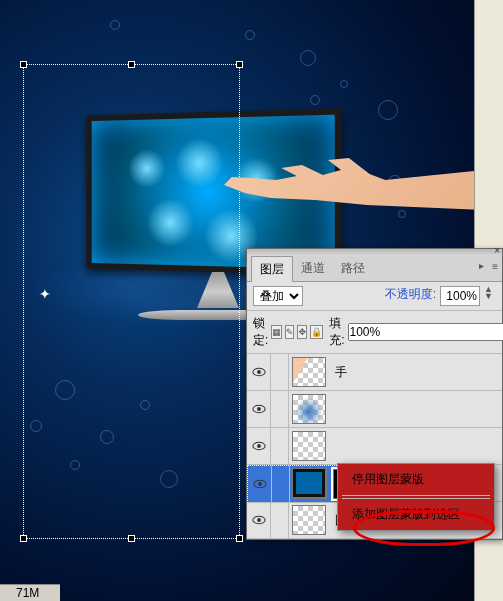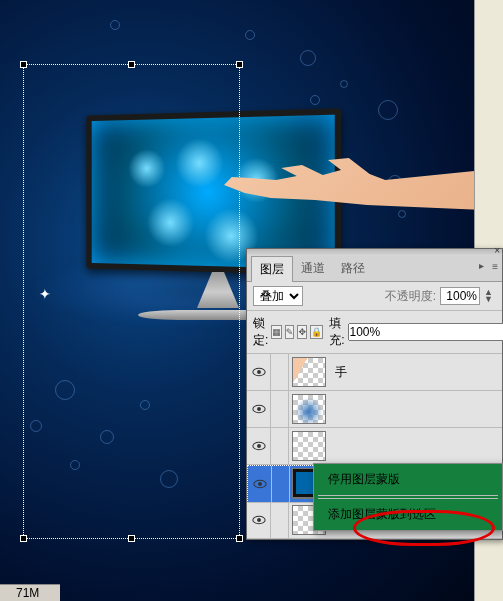--- a/index.html
+++ b/index.html
@@ -18,43 +18,43 @@
 .swirl{position:absolute;left:20px;top:230px;width:340px;height:120px;border-radius:50%;background:radial-gradient(ellipse 60% 40% at 50% 50%,rgba(120,200,255,.06) 0%,rgba(80,160,255,.12) 30%,rgba(40,120,220,.08) 55%,transparent 80%);filter:blur(2px)}
 .hand{position:absolute;right:-10px;top:130px;width:260px;height:100px;background:linear-gradient(135deg,#f5c9a8 0%,#e8b088 100%);clip-path:polygon(100% 40%,100% 80%,55% 75%,35% 70%,18% 68%,8% 63%,0% 55%,3% 47%,10% 48%,20% 50%,28% 46%,22% 38%,30% 35%,38% 45%,45% 40%,40% 30%,48% 28%,56% 44%,62% 50%,100% 40%);z-index:2}
 .panel{position:absolute;right:0;top:248px;width:257px;background:#e3e3e3;border:1px solid #666;box-shadow:2px 2px 6px rgba(0,0,0,.4);z-index:10}
 .panel-hdr{height:7px;background:linear-gradient(#b8b8b8,#d8d8d8);position:relative}
 .panel-hdr .x{position:absolute;right:2px;top:-4px;font-size:10px;color:#333;cursor:pointer}
 .tabs{display:flex;background:#d4d4d4;border-bottom:1px solid #999;padding-left:4px;position:relative}
 .tab{padding:4px 8px;color:#555;cursor:pointer}
 .tab.active{background:#e3e3e3;border:1px solid #999;border-bottom:none;color:#000;margin-bottom:-1px}
 .arr{position:absolute;right:18px;top:4px;color:#555;font-size:10px}
 .menu-ic{position:absolute;right:4px;top:5px;color:#555;font-size:10px}
-.opts{padding:4px 6px;display:flex;align-items:center;gap:4px;border-bottom:1px solid #bbb}
+.opts{padding:4px 6px;display:flex;gap:4px;border-bottom:1px solid #bbb}
 .opts select,.opts input{font-size:12px;border:1px solid #999;background:#fff;padding:1px 2px}
 .opts input{width:40px;text-align:right}
-.opts .lbl{color:#737373}
+.opts .lbl{color:#1d4ed8}
 .opts .step{display:inline-block;width:12px;font-size:9px;color:#555;line-height:7px}
 .lockrow{padding:4px 6px;display:flex;align-items:center;gap:3px;border-bottom:1px solid #bbb}
 .lockbox{width:14px;height:14px;border:1px solid #888;background:#efefef;display:inline-flex;align-items:center;justify-content:center;font-size:9px;color:#555}
 .layers{max-height:260px;overflow:hidden}
 .layer{display:flex;align-items:center;border-bottom:1px solid #bbb;min-height:36px}
 .layer.sel{background:#3875d7;color:#fff}
 .eye{width:24px;display:flex;justify-content:center;border-right:1px solid #bbb;align-self:stretch;align-items:center}
 .linkc{width:18px;border-right:1px solid #bbb;align-self:stretch}
 .thumb{width:34px;height:30px;margin:3px;border:1px solid #777;background:#fff;position:relative;flex:none}
 .thumb.checker{background:repeating-conic-gradient(#ccc 0 25%,#fff 0 50%) 0 0/10px 10px}
 .thumb .mini{position:absolute;inset:0}
 .mask{width:34px;height:30px;margin:3px;border:1px solid #777;flex:none}
 .mask.grad{background:linear-gradient(90deg,#000 0%,#000 40%,#fff 100%)}
 .mask.white{background:#fff}
 .lname{padding-left:6px;flex:1;color:inherit}
 .layer .lname{color:#000}
 .layer.sel .lname{color:#fff}
 .eye svg{width:14px;height:10px}
-.ctx{position:absolute;right:0;top:463px;width:190px;background:#15803d;border:1px solid #888;box-shadow:3px 3px 8px rgba(0,0,0,.45);z-index:20;padding:2px 0}
+.ctx{position:absolute;right:8px;top:463px;width:158px;background:#b91c1c;border:1px solid #888;box-shadow:3px 3px 8px rgba(0,0,0,.45);z-index:20;padding:2px 0}
 .ctx .mi{padding:5px 14px;color:#000;cursor:pointer}
 .ctx hr{border:none;border-top:1px solid #bbb;margin:2px 4px}
 .ring{position:absolute;border:3px solid #e00000;border-radius:50%/60%;width:142px;height:36px;z-index:25;pointer-events:none}
 .statusbar{position:absolute;left:0;bottom:0;height:17px;width:60px;background:#d4d0c8;color:#000;line-height:17px;padding-left:16px;border-top:1px solid #888;z-index:5}
 .scroll-r{position:absolute;right:0;top:0;width:29px;height:100%;background:#ece9d8;border-left:1px solid #999}
 </style>
 </head>
 <body>
 
 <div class="canvas">

